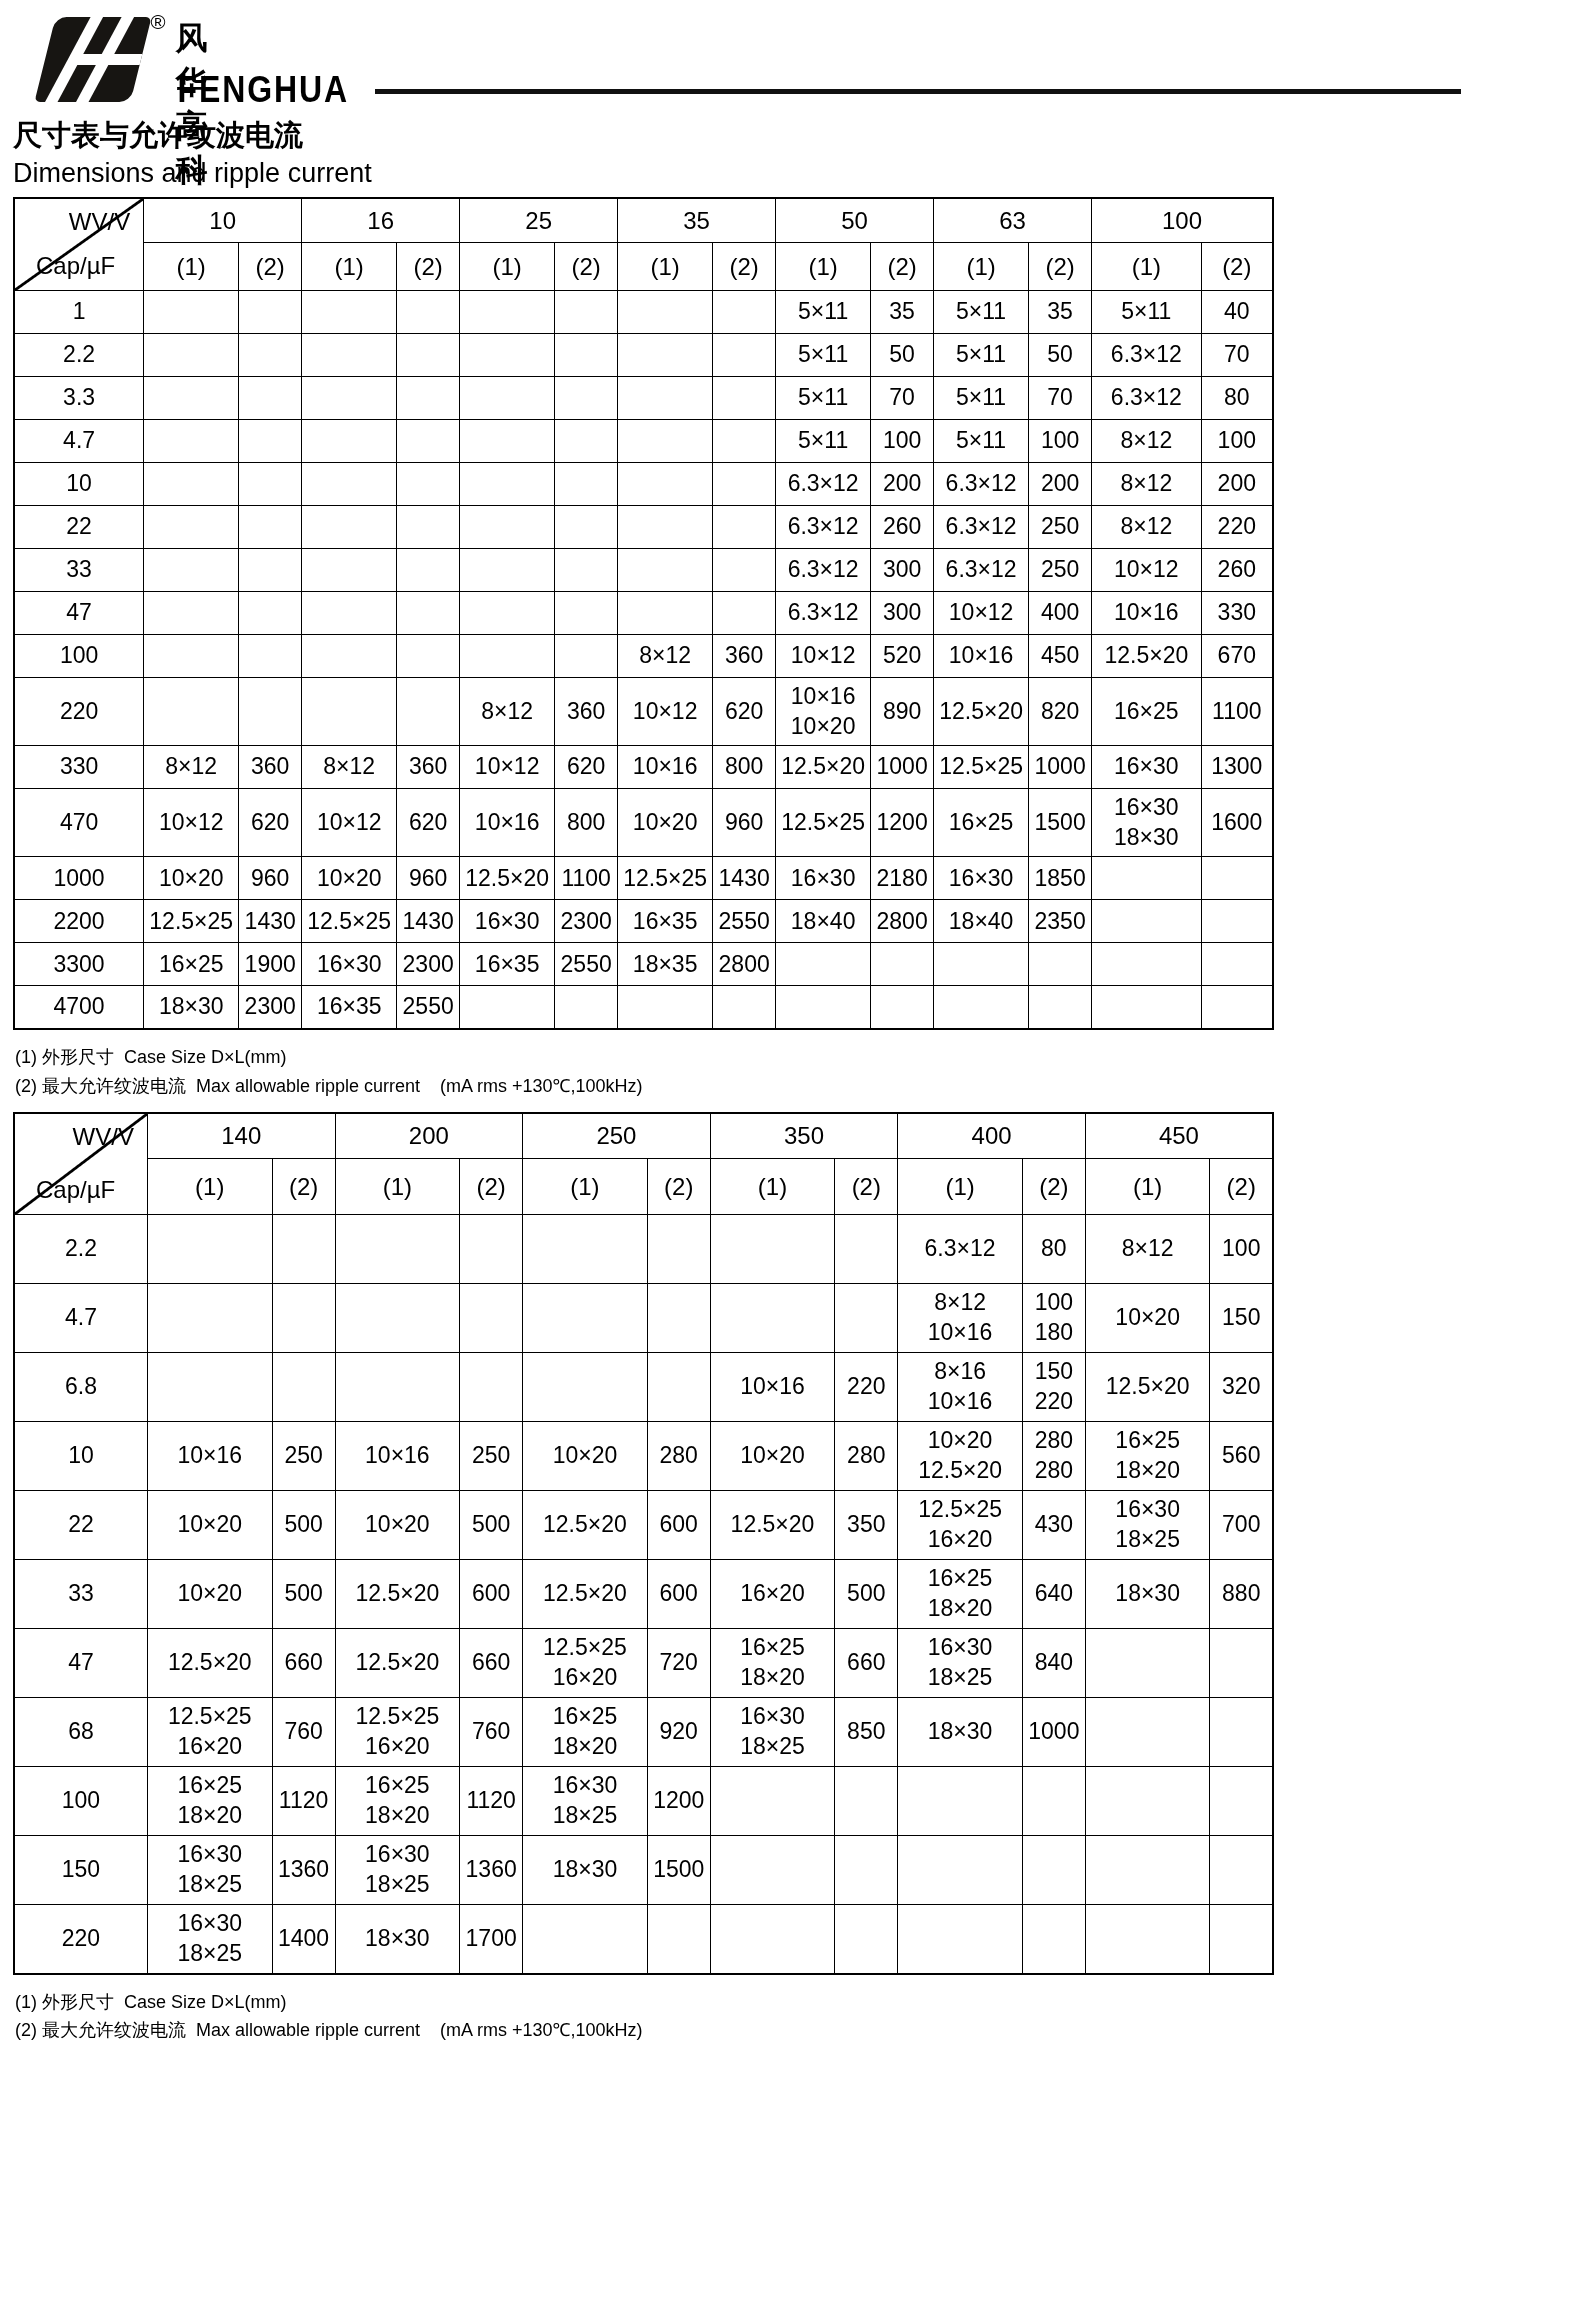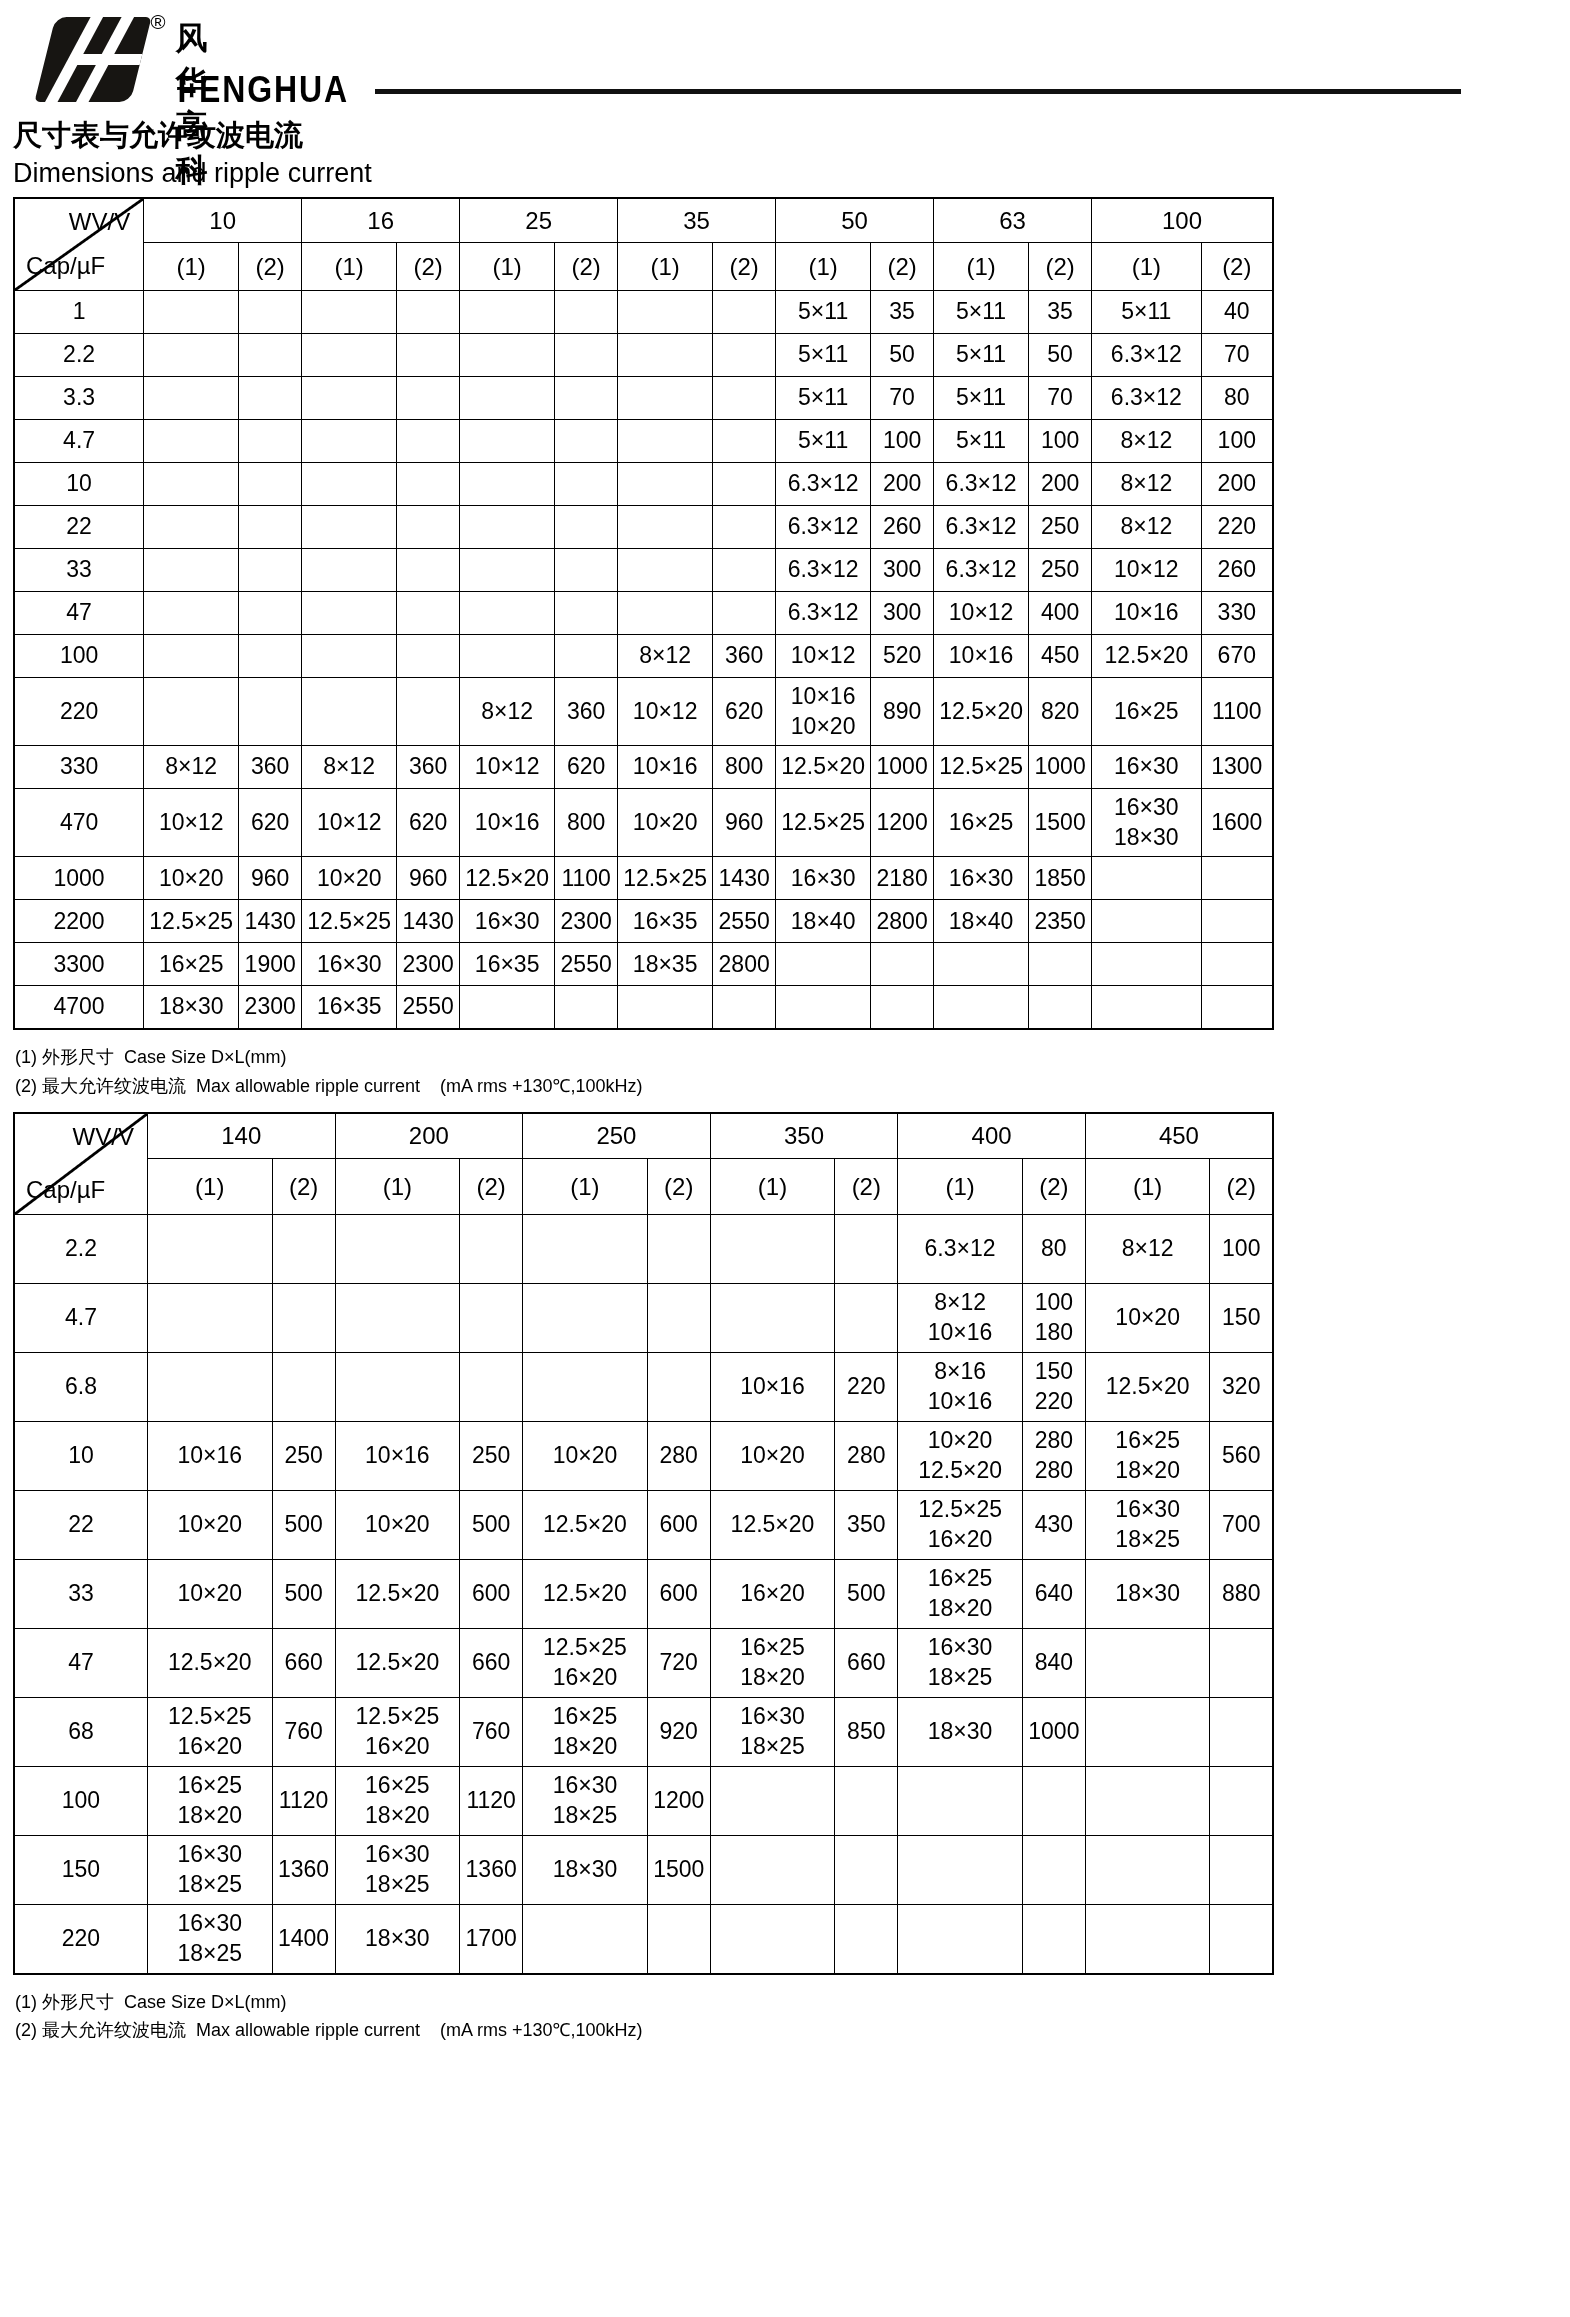--- a/index.html
+++ b/index.html
@@ -56,21 +56,21 @@
   #table2 col.col-size  { width:9.9%; }
   #table2 col.col-cur   { width:5.0%; }
 
   th.corner {
     position:relative; padding:0;
     background:linear-gradient(to bottom right,
       transparent calc(50% - 1.9px), #000 calc(50% - 0.9px),
       #000 calc(50% + 0.9px), transparent calc(50% + 1.9px));
   }
   th.corner .corner-top    { position:absolute; top:7.4px; right:13px; font-size:24px; }
-  th.corner .corner-bottom { position:absolute; bottom:9.3px; left:11px; font-size:24px; }
+  th.corner .corner-bottom { position:absolute; bottom:9.3px; left:21px; font-size:24px; }
 
   
   .notes { margin:13px 0 11px 1.9px; }
   .note { font-size:18px; line-height:1.6; white-space:pre-wrap; }
   .notes-bottom { margin-top:13px; }
 </style>
 </head>
 <body>
 
 <div class="page">

